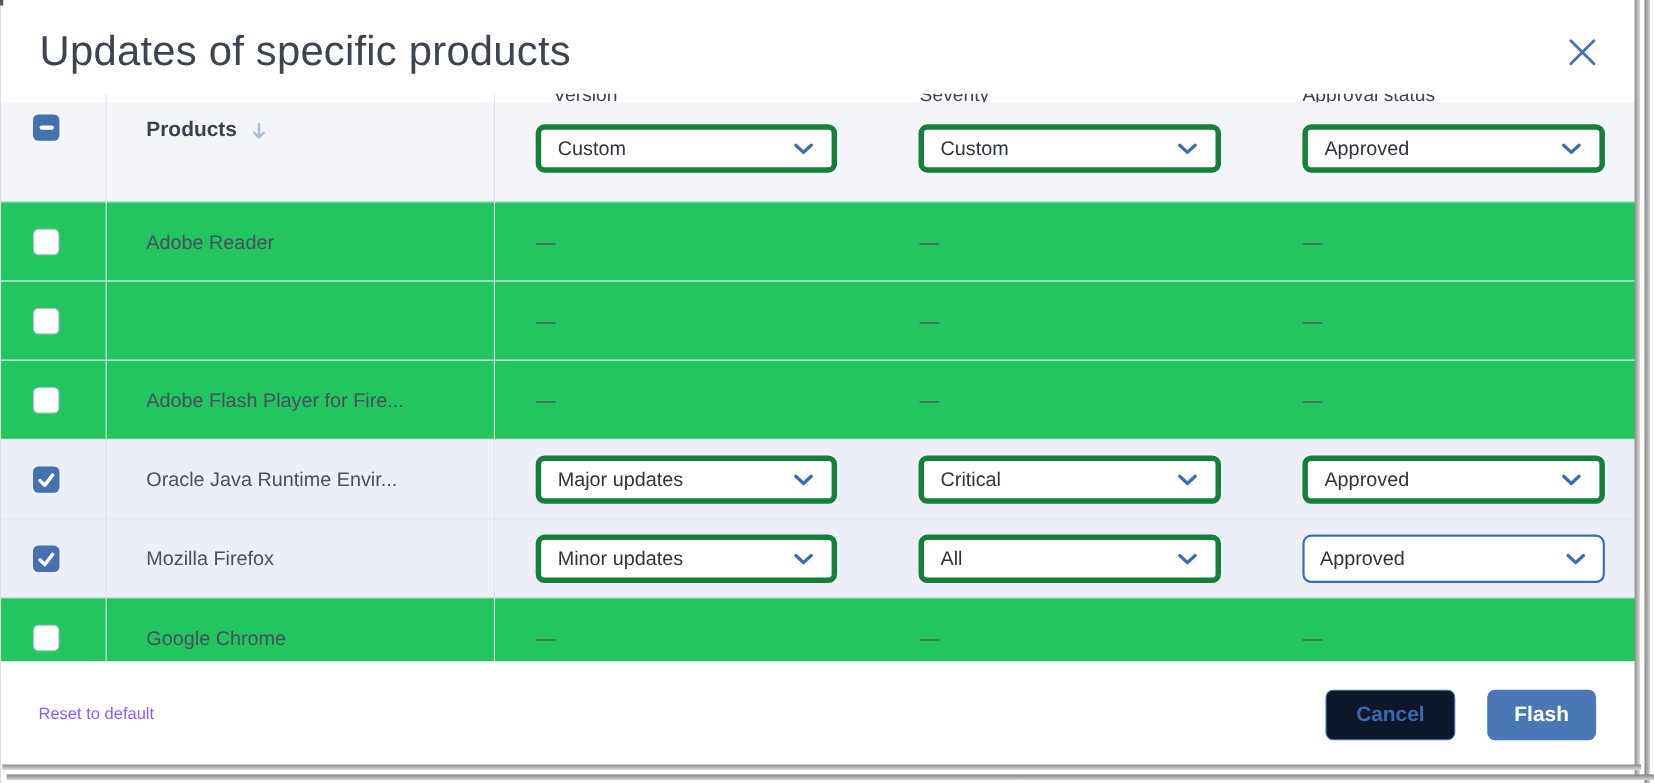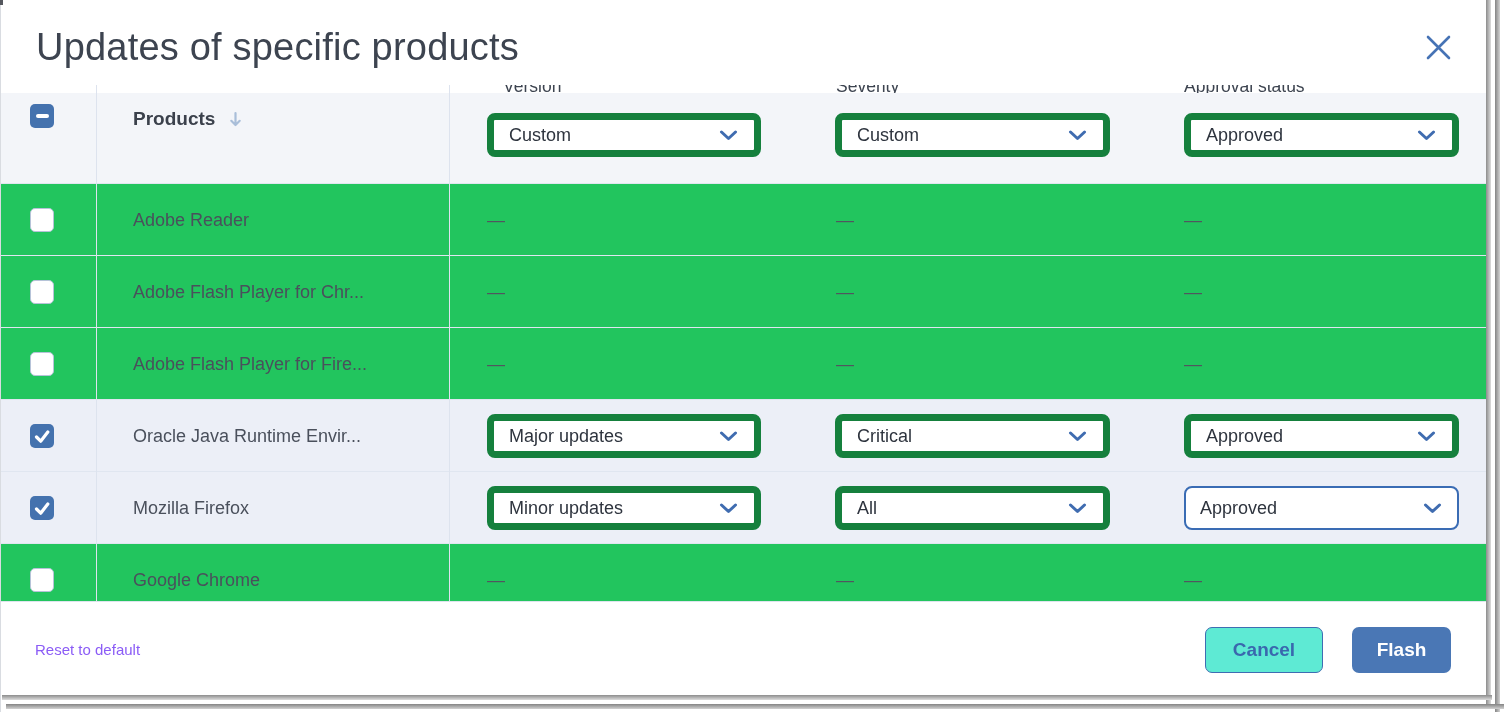--- a/index.html
+++ b/index.html
@@ -47,35 +47,35 @@
 
   .products-h{ position:absolute; left:133px; top:13px; height:26px; display:flex; align-items:center; gap:14px; }
   .products-h .lbl{ font-size:19px; font-weight:600; color:#3b414c; cursor:pointer; }
   .sort-ic{ display:flex; cursor:pointer; }
 
   .pname{ position:absolute; left:133px; top:0; height:72px; display:flex; align-items:center; font-size:18px; color:#4a505c; white-space:nowrap; }
 
   .dash{ position:absolute; top:0; height:72px; display:flex; align-items:center; font-size:18px; color:#51565f; }
   .dash.c0{ left:487px; } .dash.c1{ left:836px; } .dash.c2{ left:1184px; }
 
-  .dd{ position:absolute; height:44px; background:#fff; border:7px solid #15803d; border-radius:8px;
+  .dd{ position:absolute; height:44px; background:#fff; border:5px solid #15803d; border-radius:8px;
        display:flex; align-items:center; justify-content:space-between; padding:0 16px 0 15px;
        font-size:18px; color:#2e343e; cursor:pointer; }
   .thead .dd{ top:20px; }
   .row .dd{ top:14px; }
   .dd.c0{ left:487px; width:274px; } .dd.c1{ left:835px; width:275px; } .dd.c2{ left:1184px; width:275px; }
   .dd.focused{ border:2px solid #3a6cb4; padding:0 15px 0 14px; }
   .dd .val{ white-space:nowrap; overflow:hidden; }
 
   
   .footer{ position:absolute; left:0; top:601px; width:1487px; height:94px; background:#fff; border-top:1px solid #dee4ee; z-index:2; }
   .reset-link{ position:absolute; left:35px; top:0; height:94px; display:flex; align-items:center; font-size:15px; color:#8b5cf6; cursor:pointer; }
   .btn{ position:absolute; top:25px; height:46px; border-radius:7px; display:flex; align-items:center; justify-content:center;
         font-size:19px; font-weight:600; cursor:pointer; font-family:"Liberation Sans", sans-serif; }
-  .btn-cancel{ left:1205px; width:118px; background:#5eead4; border:1.5px solid #3f6db2; color:#3a68ae; }
+  .btn-cancel{ left:1205px; width:118px; background:#0f172a; border:1.5px solid #3f6db2; color:#3a68ae; }
   .btn-save{ left:1352px; width:99px; background:#4a77b5; border:none; color:#ffffff; }
 </style>
 </head>
 <body>
 
 <div class="stage">
 
   <div class="table-area">
 
     <span class="col-label c0">Version</span>
@@ -117,21 +117,20 @@
     <div class="row r0">
       <span class="cbx"></span>
       <span class="pname">Adobe Reader</span>
       <span class="dash c0">—</span>
       <span class="dash c1">—</span>
       <span class="dash c2">—</span>
     </div>
 
     <div class="row r1">
       <span class="cbx"></span>
-      <span class="pname">Adobe Flash Player for Chr...</span>
       <span class="dash c0">—</span>
       <span class="dash c1">—</span>
       <span class="dash c2">—</span>
     </div>
 
     <div class="row r2">
       <span class="cbx"></span>
       <span class="pname">Adobe Flash Player for Fire...</span>
       <span class="dash c0">—</span>
       <span class="dash c1">—</span>

